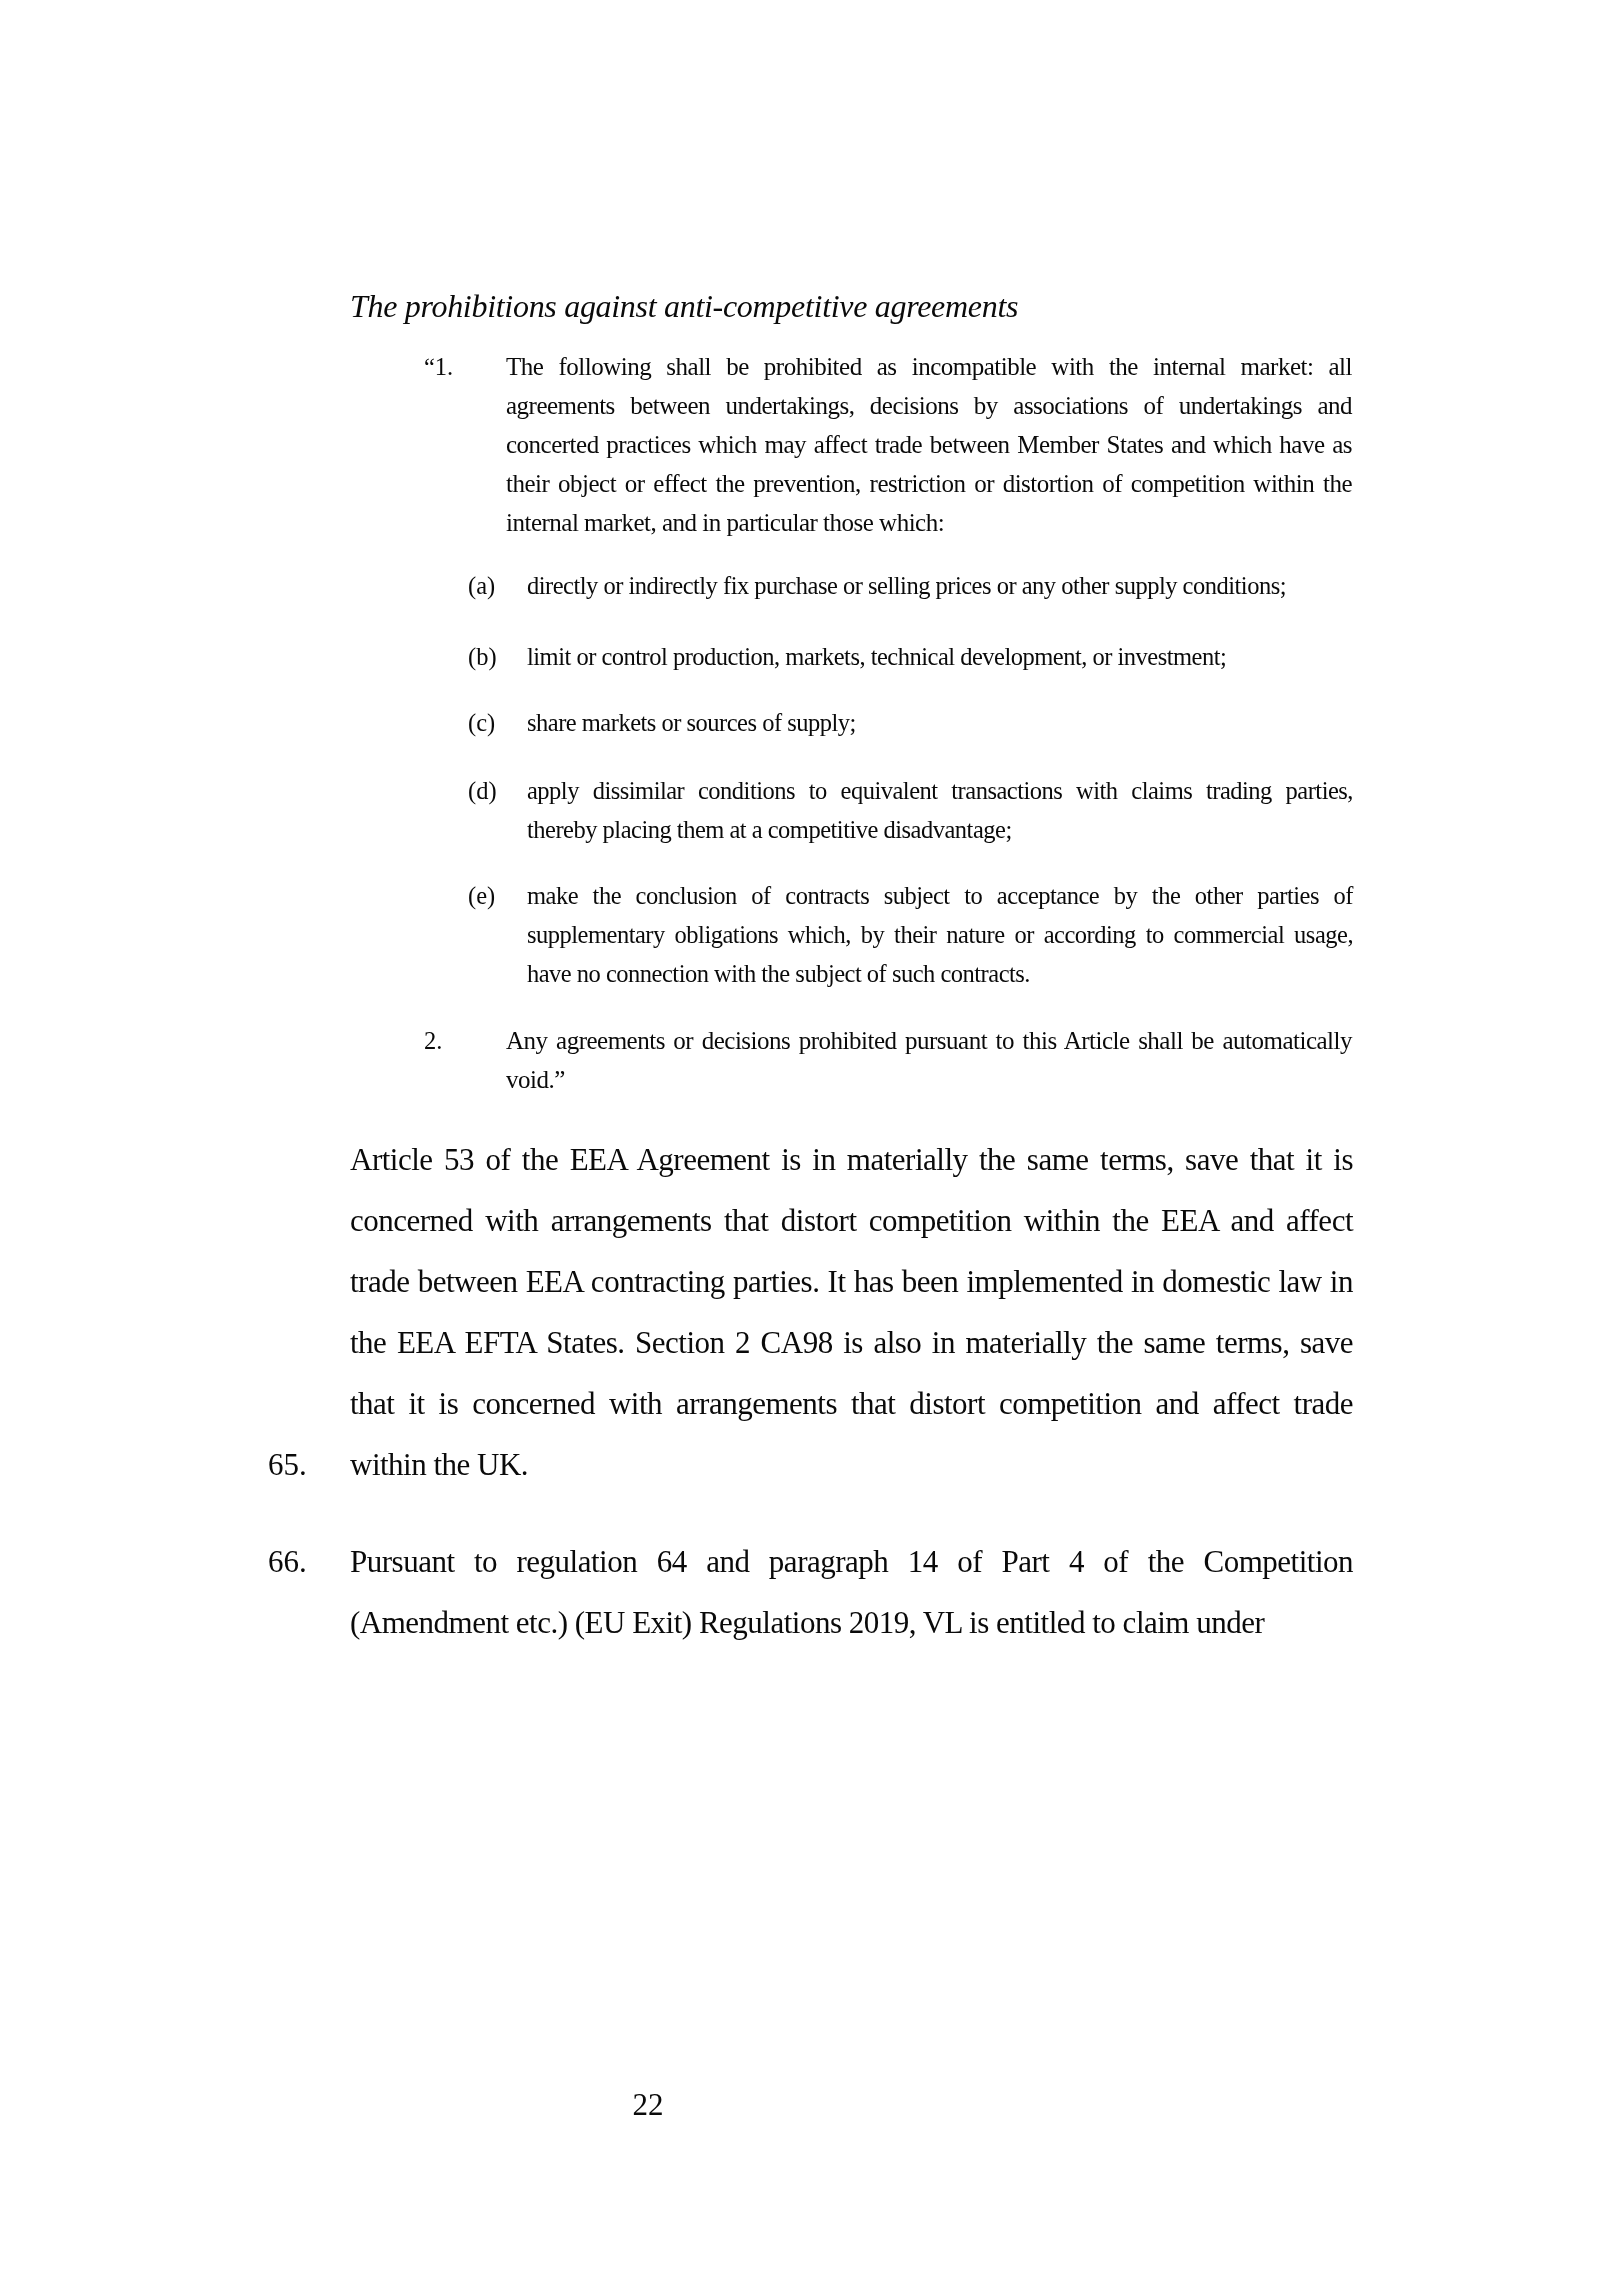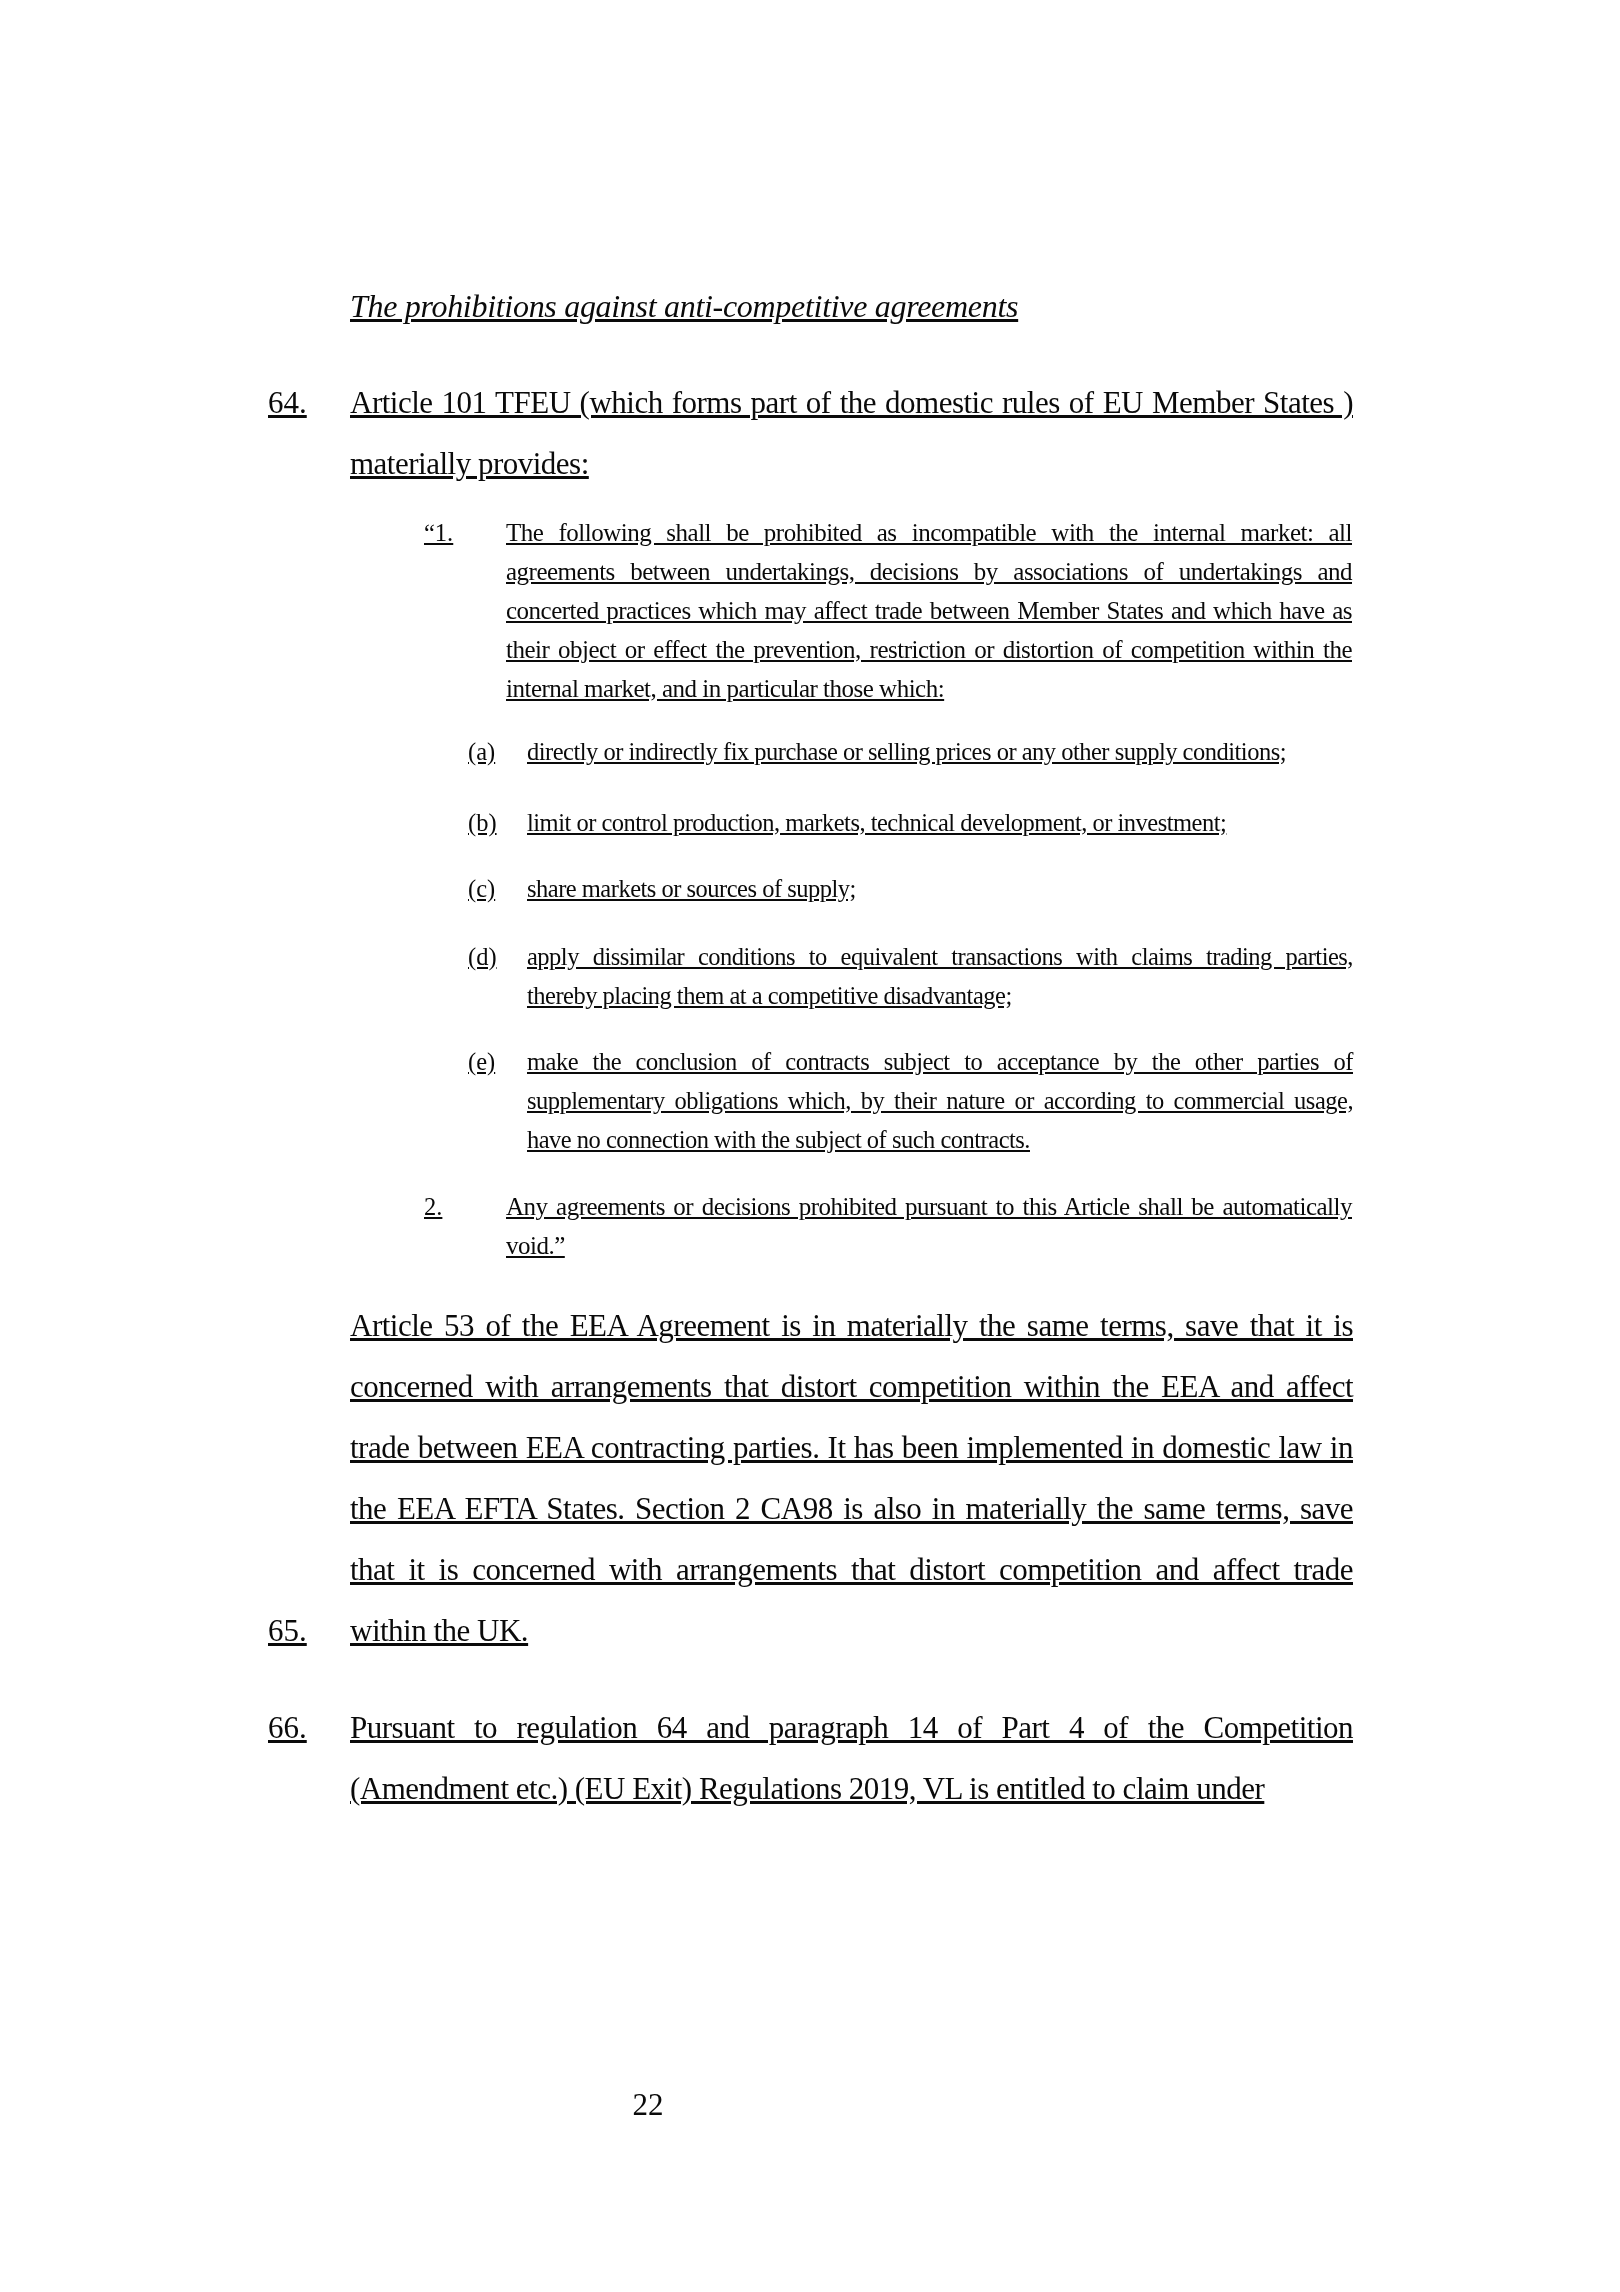--- a/index.html
+++ b/index.html
@@ -14,21 +14,20 @@
     background: #ffffff;
     color: #0a0a0a;
     font-family: "Liberation Serif", "DejaVu Serif", serif;
     overflow: hidden;
   }
   .content {
     position: absolute;
     top: 0;
     left: 0;
     width: 1592px;
-    text-decoration: underline;
   }
   .heading {
     font-style: italic;
     font-size: 32px;
     line-height: 43px;
     margin-left: 350px;
     letter-spacing: -0.3px;
   }
   .heading-1 { margin-top: 285px; }
   .heading-2 { margin-top: 35px; }
@@ -111,24 +110,20 @@
   }
 </style>
 </head>
 <body>
 
 <div class="page">
   <div class="content">
 
     <div class="heading heading-1">The prohibitions against anti-competitive agreements</div>
 
-    <div class="para para-64">
-      <span class="num">64.</span>
-      <div class="pbody">Article 101 TFEU (which forms part of the domestic rules of EU Member States ) materially provides:</div>
-    </div>
 
     <div class="quote quote-1">
       <span class="qnum">“1.</span>
       <div class="qbody">The following shall be prohibited as incompatible with the internal market: all agreements between undertakings, decisions by associations of undertakings and concerted practices which may affect trade between Member States and which have as their object or effect the prevention, restriction or distortion of competition within the internal market, and in particular those which:</div>
     </div>
 
     <div class="item item-a">
       <span class="inum">(a)</span>
       <div class="ibody">directly or indirectly fix purchase or selling prices or any other supply conditions;</div>
     </div>

